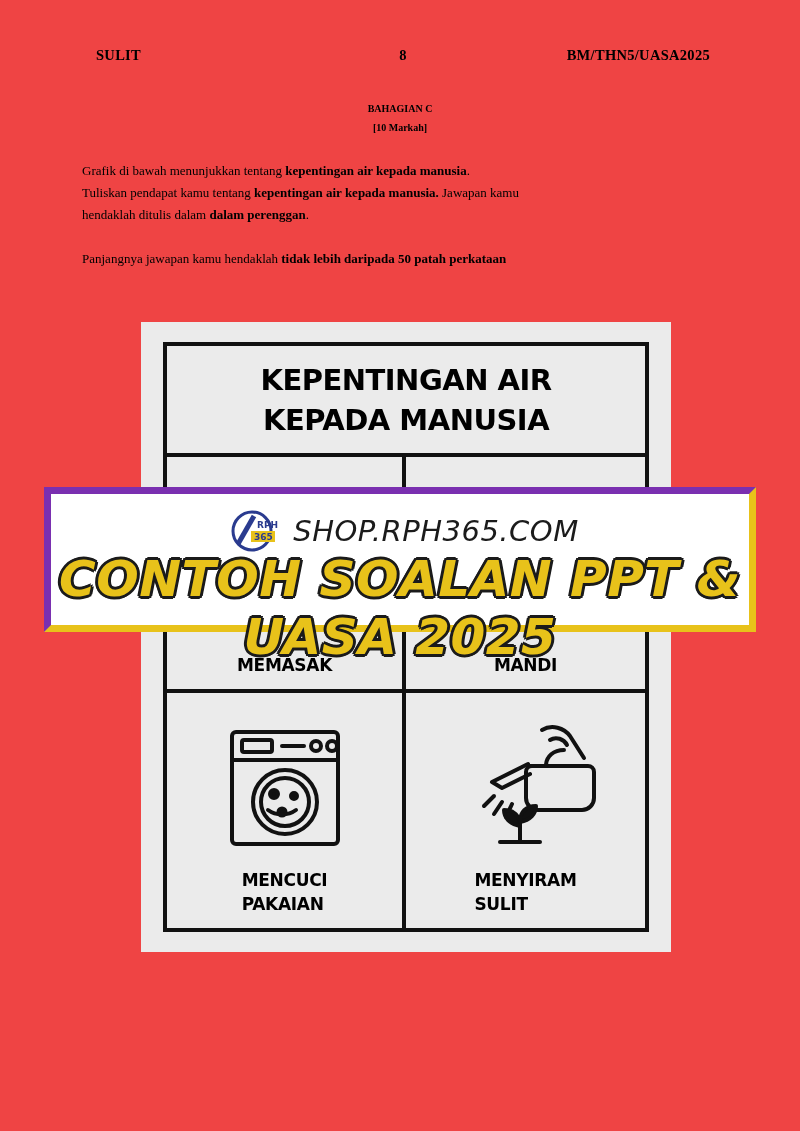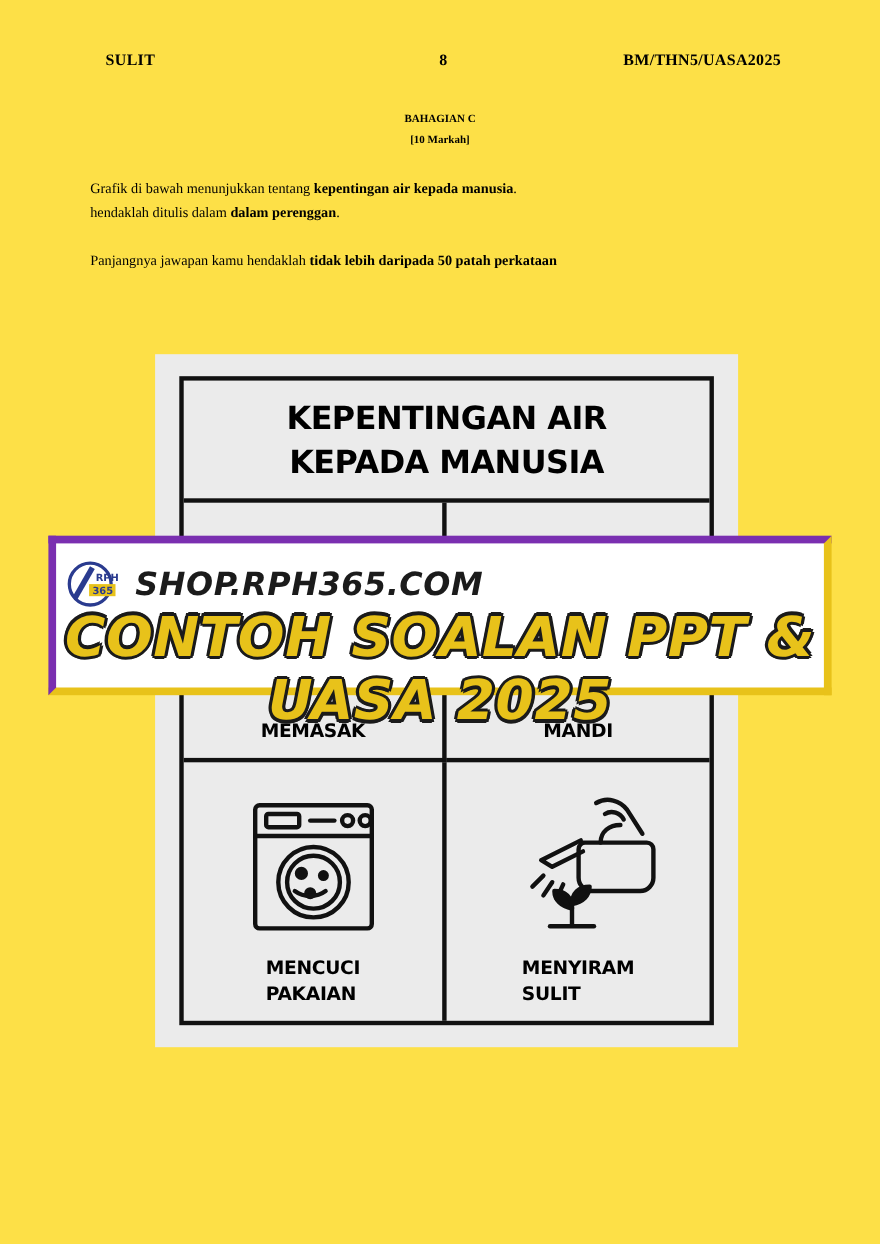--- a/index.html
+++ b/index.html
@@ -14,21 +14,21 @@
     font-family: "Liberation Serif", serif;
     color: #000000;
     overflow: hidden;
   }
 
   .page {
     position: absolute;
     left: 0; top: 0;
     width: 800px;
     height: 1131px;
-    background: #fde047;
+    background: #ef4444;
   }
 
   
   .doc-header {
     position: absolute;
     top: 47px;
     left: 96px;
     width: 614px;
     display: flex;
     justify-content: space-between;
@@ -154,31 +154,32 @@
     left: -7px; top: -7px; right: -7px; bottom: -7px;
     background: linear-gradient(115deg, #7a2fb0 0%, #7a2fb0 38%, #c24fa0 52%, #e8c21a 70%, #e8c21a 100%);
     z-index: -1;
   }
   .wm-row1 {
     position: absolute;
     top: 16px;
     left: 0; right: 0;
     display: flex;
     align-items: center;
+    justify-content: center;
     gap: 10px;
   }
   .wm-logo {
     width: 62px;
     height: 42px;
     position: relative;
     flex: none;
   }
   .wm-url {
     font-family: "DejaVu Sans", sans-serif;
-    font-weight: bold;
+    font-weight: normal;
     font-style: italic;
     font-size: 29px;
     letter-spacing: 0.5px;
     color: #1b1b1b;
     -webkit-text-stroke: 0px;
   }
   .wm-row2 {
     position: absolute;
     top: 56px;
     left: 0; right: 0;
@@ -208,20 +209,23 @@
   </div>
 
   <div class="section-title">
     <div>BAHAGIAN C</div>
     <div>[10 Markah]</div>
   </div>
 
   <div class="instructions">
     <p>
       <span>Grafik di bawah menunjukkan tentang </span><b>kepentingan air kepada manusia</b><span>.</span>
+    </p>
+    <p>
+      <span>Tuliskan pendapat kamu tentang </span><b>kepentingan air kepada manusia.</b><span>  Jawapan kamu</span>
     </p>
     <p>
       <span>hendaklah ditulis dalam </span><b>dalam perenggan</b><span>.</span>
     </p>
     <div class="spacer"></div>
     <p>
       <span>Panjangnya jawapan kamu hendaklah </span><b>tidak lebih daripada 50 patah perkataan</b>
     </p>
   </div>
 

